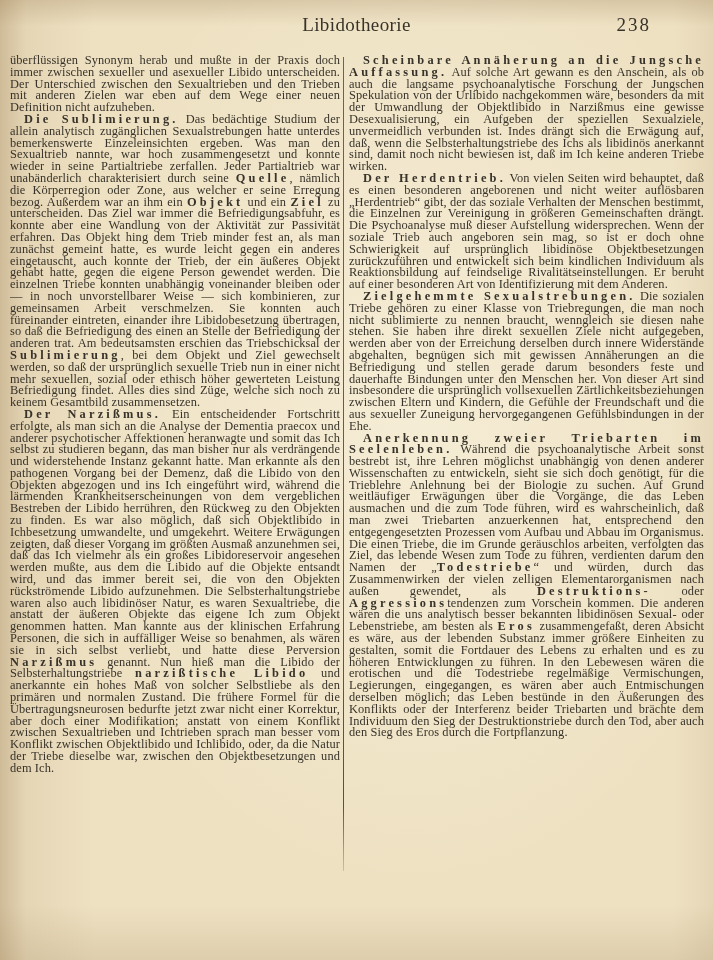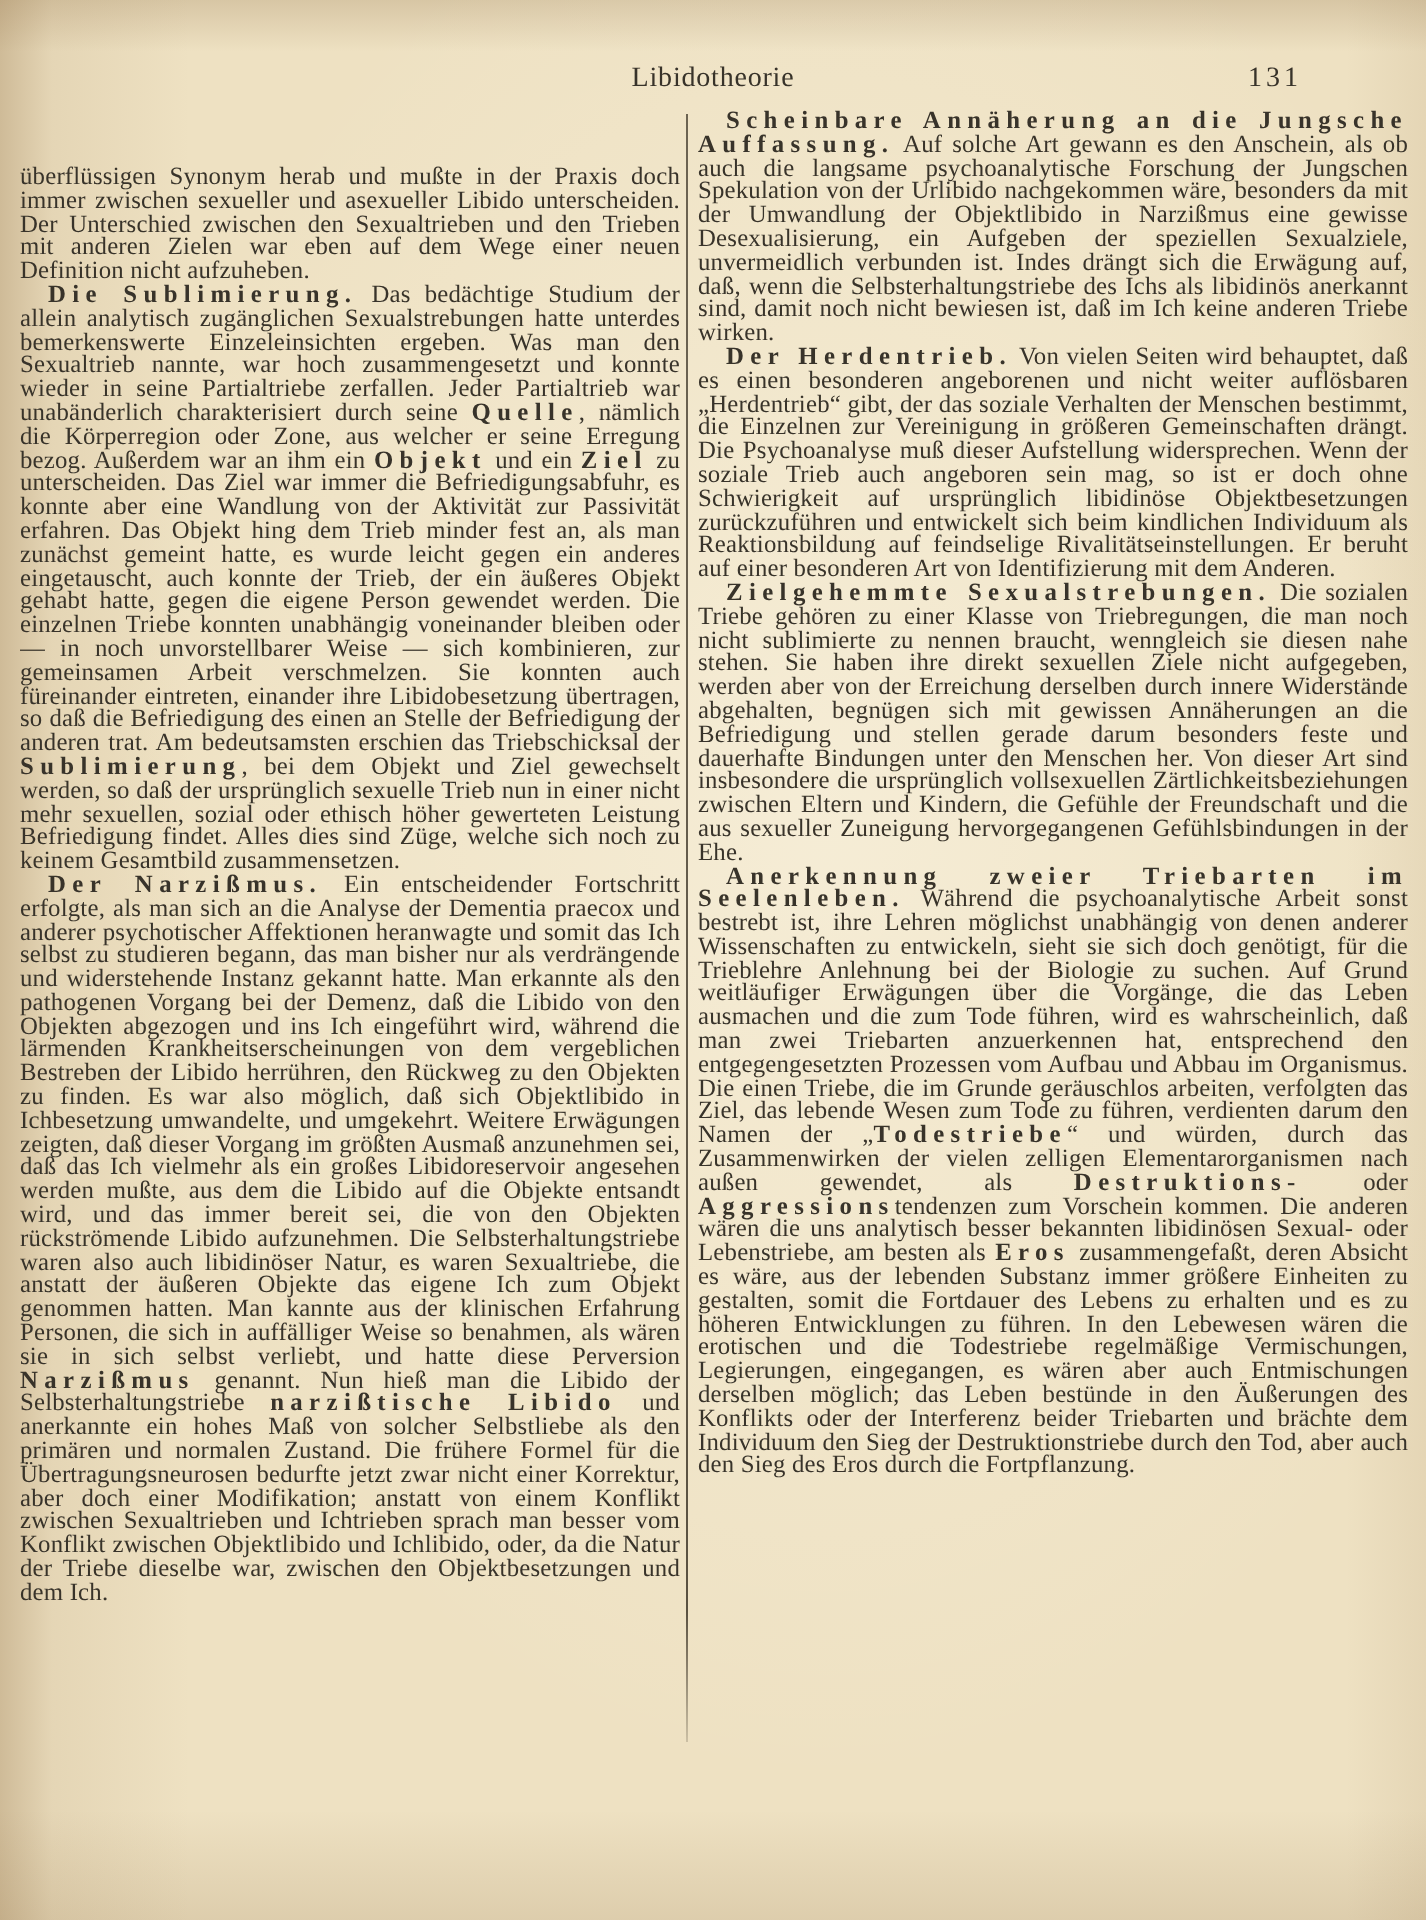--- a/index.html
+++ b/index.html
@@ -18,23 +18,23 @@
     background:
       radial-gradient(ellipse at 58% 42%, rgba(255,251,238,0.45), rgba(255,251,238,0) 62%),
       linear-gradient(90deg, rgba(146,113,70,0.34) 0px, rgba(146,113,70,0.10) 26px, rgba(146,113,70,0.0) 95px),
       linear-gradient(180deg, rgba(135,103,60,0.22) 0px, rgba(135,103,60,0.0) 26px),
       linear-gradient(0deg, rgba(135,103,60,0.16) 0px, rgba(135,103,60,0.0) 55px),
       linear-gradient(270deg, rgba(146,113,70,0.10) 0px, rgba(146,113,70,0.0) 40px),
       #eee1c2;
   }
   .running-head {
     position: absolute;
-    top: 32px; left: 0; right: 0;
+    top: 14px; left: 0; right: 0;
     height: 18px;
-    font-size: 14px;
+    font-size: 19px;
     letter-spacing: 0.4px;
   }
   .running-head .title {
     display: block;
     text-align: center;
   }
   .running-head .pagenum {
     position: absolute;
     top: 0; right: 62px;
     letter-spacing: 2px;
@@ -48,21 +48,20 @@
   .col {
     font-size: 12.4px;
     line-height: 11.8px;
     text-align: justify;
     overflow: hidden;
     letter-spacing: 0.1px;
   }
   .col-left {
     width: 330px;
     padding-right: 3px;
-    margin-top: 28px;
   }
   .divider {
     width: 1px;
     background: linear-gradient(180deg, rgba(64,56,42,0.75), rgba(64,56,42,0.85) 92%, rgba(64,56,42,0.2));
     margin: 2px 0 6px 0;
   }
   .col-right {
     flex: 1;
     padding-left: 5px;
   }
@@ -73,21 +72,21 @@
   }
   .col p.indent { text-indent: 14px; }
   .sp { letter-spacing: 3.2px; font-weight: bold; }
 </style>
 </head>
 <body>
 
 <div class="page">
   <div class="running-head">
     <span class="title">Libidotheorie</span>
-    <span class="pagenum">131</span>
+    <span class="pagenum">238</span>
   </div>
   <div class="columns">
     <div class="col col-left">
         <p><span>überflüssigen Synonym herab und mußte in der Praxis doch immer zwischen sexueller und asexueller Libido unterscheiden. Der Unterschied zwischen den Sexualtrieben und den Trieben mit anderen Zielen war eben auf dem Wege einer neuen Definition nicht aufzuheben.</span></p>
         <p class="indent"><span class="sp">Die Sublimierung.</span><span> Das bedächtige Studium der allein analytisch zugänglichen Sexualstrebungen hatte unterdes bemerkenswerte Einzeleinsichten ergeben. Was man den Sexualtrieb nannte, war hoch zusammengesetzt und konnte wieder in seine Partialtriebe zerfallen. Jeder Partialtrieb war unabänderlich charakterisiert durch seine </span><span class="sp">Quelle</span><span>, nämlich die Körperregion oder Zone, aus welcher er seine Erregung bezog. Außerdem war an ihm ein </span><span class="sp">Objekt</span><span> und ein </span><span class="sp">Ziel</span><span> zu unterscheiden. Das Ziel war immer die Befriedigungsabfuhr, es konnte aber eine Wandlung von der Aktivität zur Passivität erfahren. Das Objekt hing dem Trieb minder fest an, als man zunächst gemeint hatte, es wurde leicht gegen ein anderes eingetauscht, auch konnte der Trieb, der ein äußeres Objekt gehabt hatte, gegen die eigene Person gewendet werden. Die einzelnen Triebe konnten unabhängig voneinander bleiben oder — in noch unvorstellbarer Weise — sich kombinieren, zur gemeinsamen Arbeit verschmelzen. Sie konnten auch füreinander eintreten, einander ihre Libidobesetzung übertragen, so daß die Befriedigung des einen an Stelle der Befriedigung der anderen trat. Am bedeutsamsten erschien das Triebschicksal der </span><span class="sp">Sublimierung</span><span>, bei dem Objekt und Ziel gewechselt werden, so daß der ursprünglich sexuelle Trieb nun in einer nicht mehr sexuellen, sozial oder ethisch höher gewerteten Leistung Befriedigung findet. Alles dies sind Züge, welche sich noch zu keinem Gesamtbild zusammensetzen.</span></p>
         <p class="indent"><span class="sp">Der Narzißmus.</span><span> Ein entscheidender Fortschritt erfolgte, als man sich an die Analyse der Dementia praecox und anderer psychotischer Affektionen heranwagte und somit das Ich selbst zu studieren begann, das man bisher nur als verdrängende und widerstehende Instanz gekannt hatte. Man erkannte als den pathogenen Vorgang bei der Demenz, daß die Libido von den Objekten abgezogen und ins Ich eingeführt wird, während die lärmenden Krankheitserscheinungen von dem vergeblichen Bestreben der Libido herrühren, den Rückweg zu den Objekten zu finden. Es war also möglich, daß sich Objektlibido in Ichbesetzung umwandelte, und umgekehrt. Weitere Erwägungen zeigten, daß dieser Vorgang im größten Ausmaß anzunehmen sei, daß das Ich vielmehr als ein großes Libidoreservoir angesehen werden mußte, aus dem die Libido auf die Objekte entsandt wird, und das immer bereit sei, die von den Objekten rückströmende Libido aufzunehmen. Die Selbsterhaltungstriebe waren also auch libidinöser Natur, es waren Sexualtriebe, die anstatt der äußeren Objekte das eigene Ich zum Objekt genommen hatten. Man kannte aus der klinischen Erfahrung Personen, die sich in auffälliger Weise so benahmen, als wären sie in sich selbst verliebt, und hatte diese Perversion </span><span class="sp">Narzißmus</span><span> genannt. Nun hieß man die Libido der Selbsterhaltungstriebe </span><span class="sp">narzißtische Libido</span><span> und anerkannte ein hohes Maß von solcher Selbstliebe als den primären und normalen Zustand. Die frühere Formel für die Übertragungsneurosen bedurfte jetzt zwar nicht einer Korrektur, aber doch einer Modifikation; anstatt von einem Konflikt zwischen Sexualtrieben und Ichtrieben sprach man besser vom Konflikt zwischen Objektlibido und Ichlibido, oder, da die Natur der Triebe dieselbe war, zwischen den Objektbesetzungen und dem Ich.</span></p>
       </div>
     <div class="divider"></div>
     <div class="col col-right">
         <p class="indent"><span class="sp">Scheinbare Annäherung an die Jungsche Auffassung.</span><span> Auf solche Art gewann es den Anschein, als ob auch die langsame psychoanalytische Forschung der Jungschen Spekulation von der Urlibido nachgekommen wäre, besonders da mit der Umwandlung der Objektlibido in Narzißmus eine gewisse Desexualisierung, ein Aufgeben der speziellen Sexualziele, unvermeidlich verbunden ist. Indes drängt sich die Erwägung auf, daß, wenn die Selbsterhaltungstriebe des Ichs als libidinös anerkannt sind, damit noch nicht bewiesen ist, daß im Ich keine anderen Triebe wirken.</span></p>

